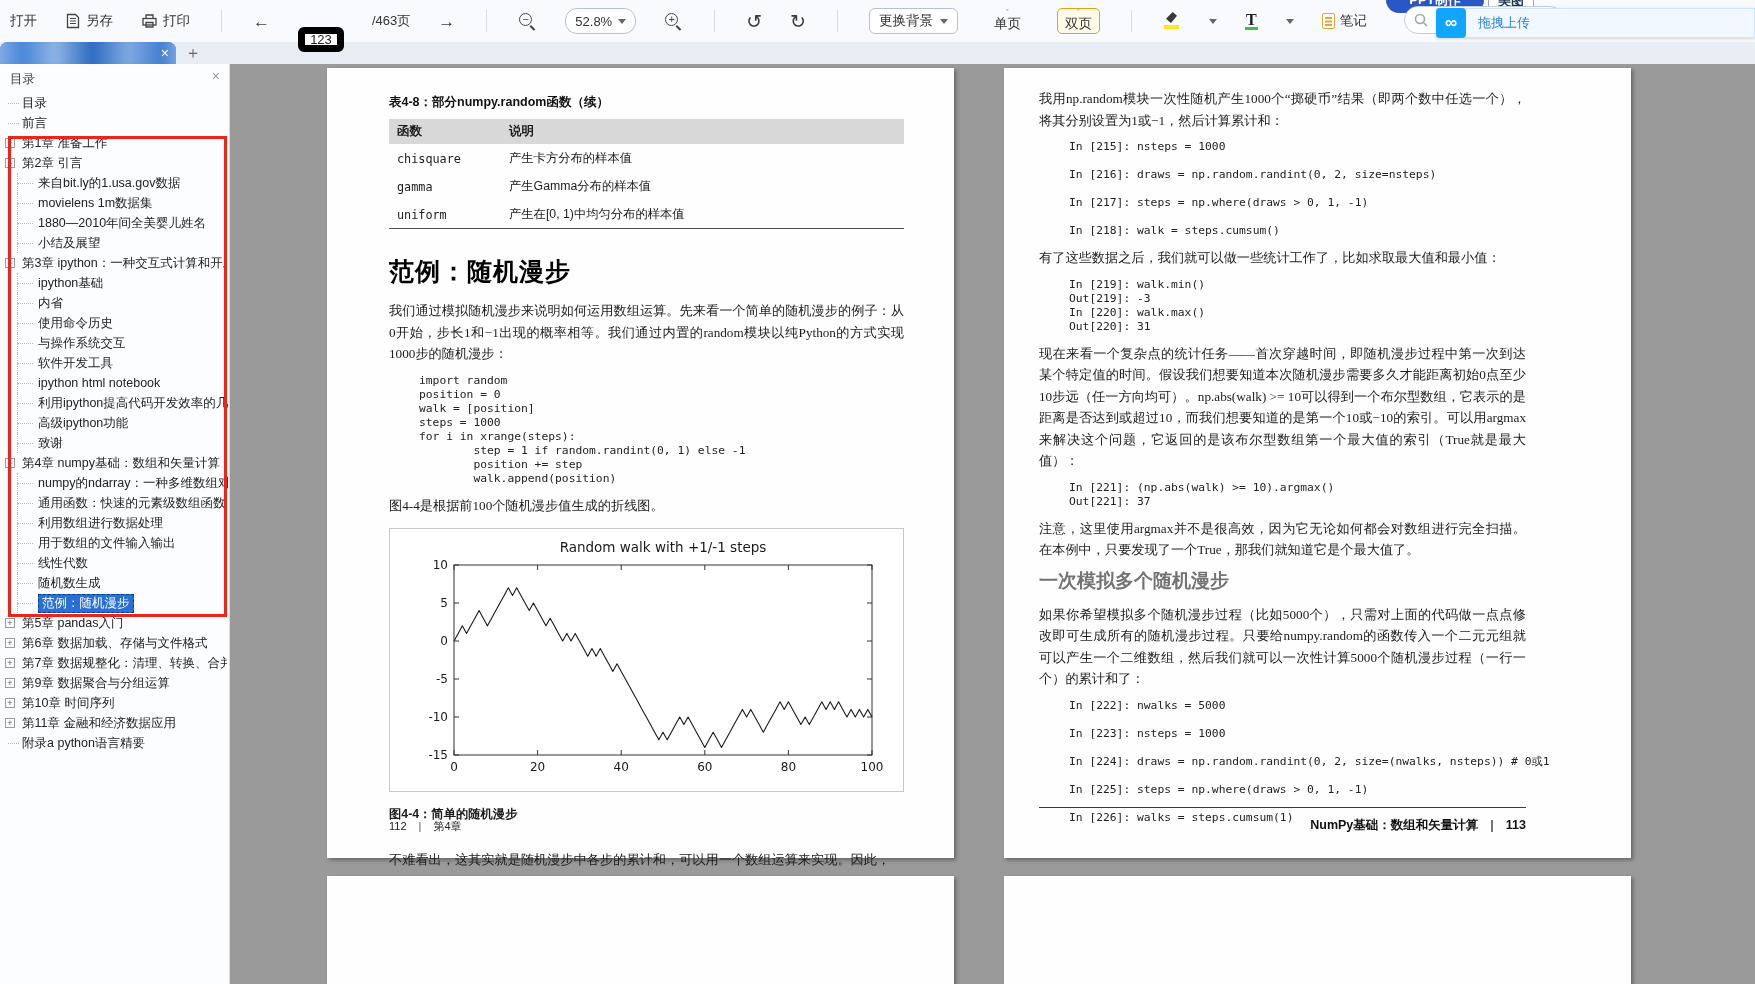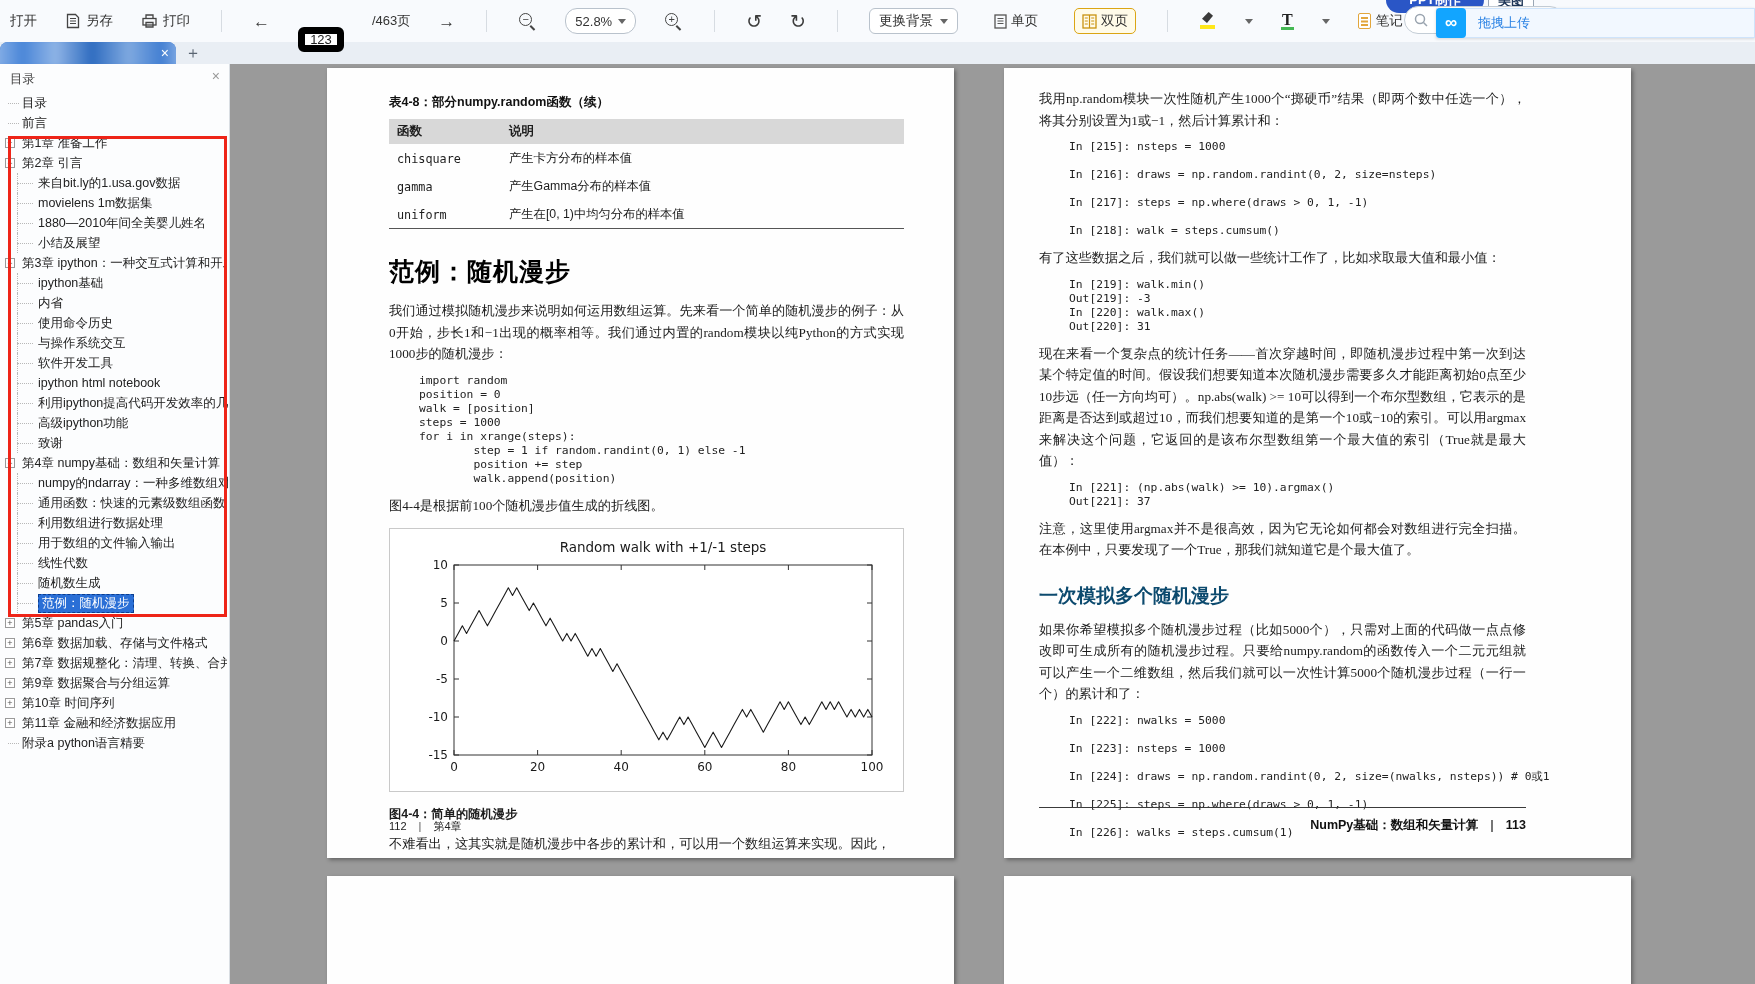--- a/index.html
+++ b/index.html
@@ -13,21 +13,21 @@
   .tb-ic  { font-size:17px; color:#3c3c3c; line-height:1; }
   .tb-divider { width:1px; height:22px; background:#d7dce2; margin:0 3px; }
   .page-box { width:46px; height:25px; border:7px solid #000000; border-radius:6px; background:#fff;
               text-align:center; font-size:13px; color:#222; font-family:"Liberation Sans",sans-serif;margin-top:37px; }
   .combo { display:flex; align-items:center; gap:6px; height:26px; padding:0 9px; border:1px solid #b9c2cc;
            border-radius:12px; background:#fff; font-size:13px; }
   .caret { width:0; height:0; border-left:4px solid transparent; border-right:4px solid transparent; border-top:5px solid #666; }
   .btn-outline { display:flex; align-items:center; gap:7px; height:26px; padding:0 9px; border:1px solid #b9c2cc;
                  border-radius:6px; background:#fff; font-size:13.5px; }
   .seg { display:flex; align-items:center; gap:4px; height:26px; padding:0 7px; border:1.5px solid transparent;
-         border-radius:5px; font-size:13.5px; }
+         border-radius:5px; font-size:13.5px;flex-direction:column; }
   .seg.active { border-color:#dba514; background:#fffbe9; }
   .mag { position:relative; width:19px; height:19px; display:inline-block; }
   .mag::before { content:""; position:absolute; left:1px; top:1px; width:11px; height:11px;
                  border:1.6px solid #444; border-radius:50%; }
   .mag::after  { content:""; position:absolute; left:13px; top:13px; width:6px; height:1.8px;
                  background:#444; transform:rotate(45deg); transform-origin:0 0; }
   .mag i { position:absolute; left:2px; top:2px; width:11px; height:11px; font-style:normal;
            font-size:11px; line-height:11px; text-align:center; color:#444; }
   .hl { position:relative; width:18px; height:18px; }
   .hl::before { content:""; position:absolute; left:3px; top:0; width:11px; height:11px; background:#3a3a3a;
@@ -103,31 +103,31 @@
                white-space:pre; color:#222; }
 
   .tbl-caption { font-size:12.5px; font-weight:700; margin-bottom:8px; color:#111; }
   table.numpy { border-collapse:collapse; width:100%; font-size:12.3px; border-bottom:1.6px solid #555; }
   table.numpy th { background:#d8d8d8; text-align:left; font-size:12.5px; padding:4px 8px; }
   table.numpy th:first-child { width:112px; }
   table.numpy td { padding:6px 8px 5px; font-family:"Liberation Sans",sans-serif; }
   table.numpy td.fn { font-family:"DejaVu Sans Mono",monospace; font-size:11.8px; }
 
   .h-big { font-size:25px; font-weight:700; margin:26px 0 12px; color:#000; letter-spacing:1px; }
-  .h-mid { font-size:19px; font-weight:700; margin:22px 0 10px; color:#0c4a6e; }
+  .h-mid { font-size:19px; font-weight:700; margin:7px 0 10px; color:#737373; }
 
   .figure { margin-top:12px; border:1px solid #c9c9c9; background:#fff; padding:6px 0 2px;
             display:flex; justify-content:center; }
   .fig-caption { font-size:12.3px; font-weight:700; margin-top:14px; }
 
   .foot-left { position:absolute; left:62px; bottom:24px; font-size:11px; color:#222; }
   .foot-left .sep, .foot-right .sep { margin:0 12px; color:#555; }
   .foot-right { position:absolute; left:35px; right:105px; bottom:24px; border-top:1px solid #3a3a3a;
                 padding-top:9px; text-align:right; font-size:12.5px; font-weight:700; color:#111; }
-  .mt8{margin-top:8px}.mt10{margin-top:10px}
+  .mt8{margin-top:8px}.mt10{margin-top:26px}
   .codeblock{margin:9px 0 9px 30px}
 </style>
 </head>
 <body>
 
 <div id="toolbar">
   <div class="tb-btn">
     <span>打开</span>
   </div>
   <div class="tb-btn">

